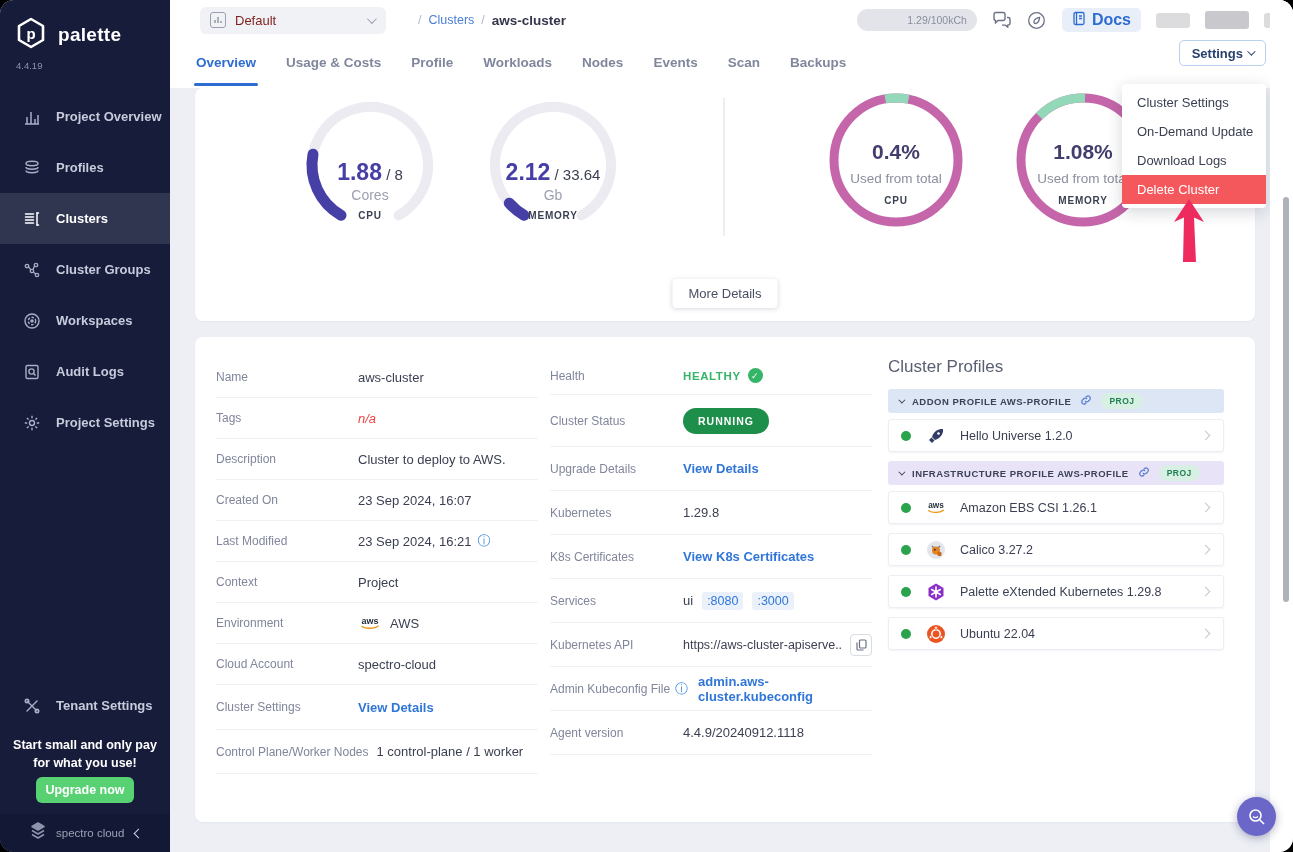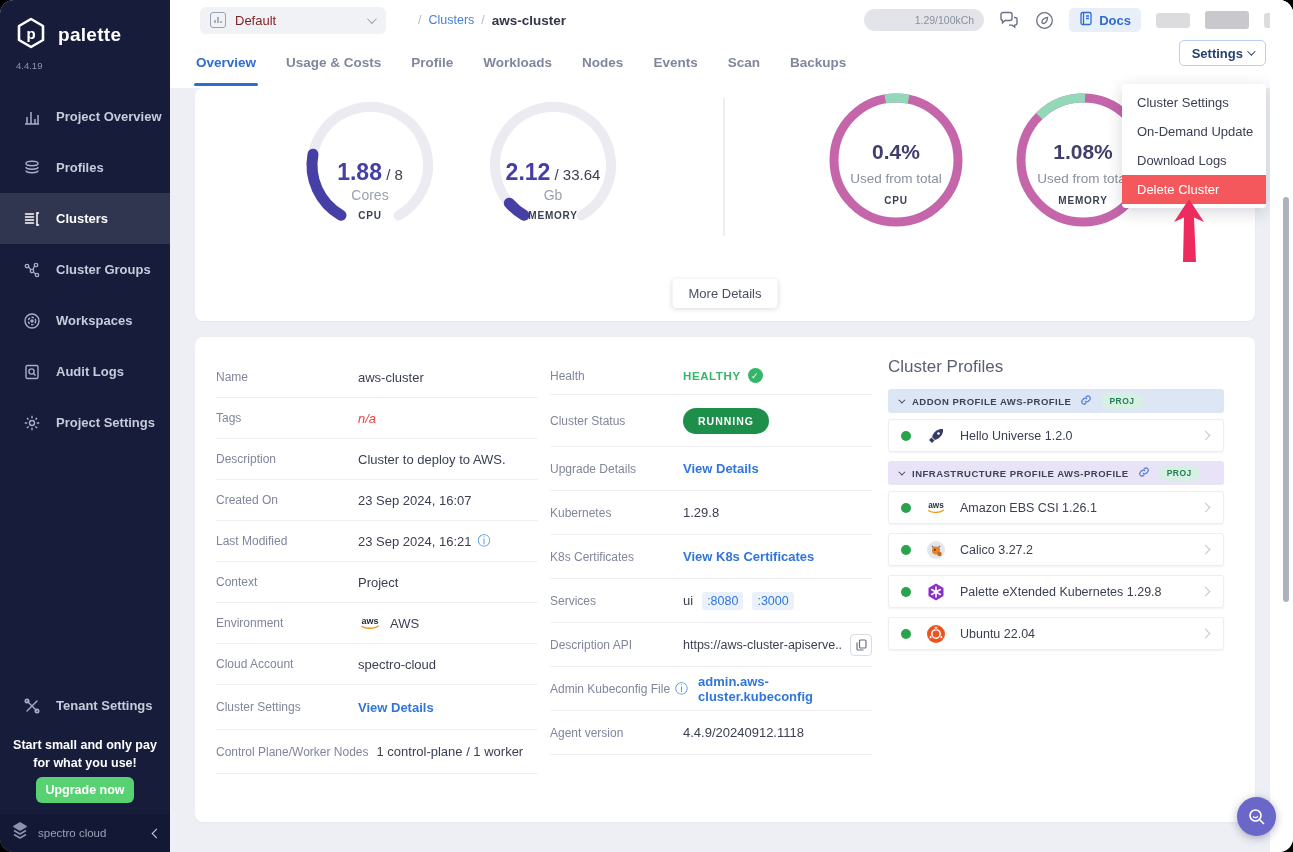--- a/index.html
+++ b/index.html
@@ -12,21 +12,21 @@
   .brand-name { color:#fff; font-size:19px; font-weight:700; letter-spacing:.3px; }
   .version { color:#8d93ad; font-size:9.5px; padding:6px 0 0 16px; }
   .nav { margin-top:20px; }
   .nav-item { display:flex; align-items:center; gap:15px; height:51px; padding-left:23px; font-size:13px; font-weight:600; color:#c7cbdc; cursor:pointer; }
   .nav-item .ico { width:18px; height:18px; color:#a9aec6; flex:none; display:flex; align-items:center; justify-content:center; }
   .nav-item.active { background:#303650; color:#fff; }
   .nav-item.active .ico { color:#fff; }
   .tenant { position:absolute; left:0; right:0; top:680px; }
   .promo { position:absolute; top:736px; left:0; right:0; text-align:center; color:#fff; font-size:12.5px; font-weight:700; line-height:1.45; }
   .upgrade { position:absolute; top:777px; left:36px; width:98px; height:26px; background:var(--upgrade-green,#58d173); color:#fff; font-size:12.5px; font-weight:700; border:none; border-radius:6px; cursor:pointer; }
-  .side-footer { position:absolute; bottom:0; left:0; right:0; height:38px; background:#131834; display:flex; align-items:center; padding:0 10px; gap:8px; }
+  .side-footer { position:absolute; bottom:0; left:0; right:0; height:38px; background:#131834; display:flex; align-items:center; padding:0 28px; gap:8px; }
   .side-footer .fname { color:#9ba0b5; font-size:11.5px; flex:1; }
 
   
   .chev { display:inline-block; width:7px; height:7px; border-right:1.6px solid currentColor; border-bottom:1.6px solid currentColor; }
   .chev.down { transform:rotate(45deg) translateY(-2px); }
   .chev.right { transform:rotate(-45deg); }
   .chev.left { transform:rotate(135deg); }
 
   
   .main { flex:1; position:relative; display:flex; flex-direction:column; }
@@ -35,21 +35,21 @@
   .proj-select .ps-ico { width:16px; height:16px; border:1px solid #9aa0b2; border-radius:3px; color:#7d8397; display:flex; align-items:center; justify-content:center; }
   .proj-select .ps-label { font-size:13px; color:#7f1d1d; flex:1; }
   .proj-select .chev { color:#9aa0b2; margin-right:2px; }
   .breadcrumb { display:flex; align-items:center; gap:7px; margin-left:32px; font-size:12.5px; }
   .bc-sep { color:#b4b8c6; }
   .bc-link { color:#4b7fd6; cursor:pointer; }
   .bc-cur { color:#33354a; font-size:13.5px; font-weight:600; }
   .top-right { margin-left:auto; display:flex; align-items:center; gap:15px; margin-right:16px; }
   .usage-pill { width:120px; height:22px; border-radius:11px; background:#e3e4e9; color:#8a8f9e; font-size:10.5px; display:flex; align-items:center; justify-content:flex-end; padding-right:10px; }
   .tb-ico { width:20px; height:20px; color:#6b7185; cursor:pointer; display:flex; align-items:center; justify-content:center; }
-  .docs-chip { height:24px; background:#e9eff9; border-radius:5px; display:flex; align-items:center; gap:6px; padding:0 10px; cursor:pointer; color:var(--accent-blue,#2d6cd2); font-size:13px; font-weight:700; }
+  .docs-chip { height:24px; background:#e9eff9; border-radius:5px; display:flex; align-items:center; gap:6px; padding:0 10px; cursor:pointer; color:var(--accent-blue,#2d6cd2); font-size:16px; font-weight:700; }
   .redact { border-radius:3px; cursor:pointer; }
   .r1 { width:34px; height:15px; background:#dcdcdf; }
   .r2 { width:44px; height:18px; background:#c9c9cd; }
   .r3 { width:13px; height:15px; background:#dcdcdf; }
 
   .tabrow { height:48px; background:#fff; display:flex; align-items:center; flex:none; position:relative; }
   .tabs { display:flex; gap:30px; padding-left:26px; }
   .tab { font-size:13.5px; font-weight:600; color:#80879c; cursor:pointer; position:relative; padding-bottom:4px; }
   .tab.active { color:var(--accent-blue,#2d6cd2); }
   .tab.active::after { content:""; position:absolute; left:-2px; right:-2px; bottom:-12px; height:3px; border-radius:2px; background:var(--accent-blue,#2d6cd2); }
@@ -423,21 +423,21 @@
               <span class="dlabel">K8s Certificates</span>
               <span class="blue-link">View K8s Certificates</span>
             </div>
           <div class="drow">
               <span class="dlabel">Services</span>
             <span>ui</span>
             <span class="port-chip">:8080</span>
             <span class="port-chip">:3000</span>
             </div>
           <div class="drow">
-              <span class="dlabel">Description API</span>
+              <span class="dlabel">Kubernetes API</span>
             <span class="api-val">https://aws-cluster-apiserve...</span>
             <button class="copy-btn">
                 <svg width="11" height="12" viewBox="0 0 11 12" fill="none" stroke="currentColor" stroke-width="1.2">
                   <rect x="3.5" y="1" width="6.5" height="8" rx="1"></rect>
                   <path d="M1 3.5v6.5A1 1 0 0 0 2 11h5.5"></path>
                 </svg>
               </button>
             </div>
           <div class="drow">
               <span class="dlabel" style="width:auto">Admin Kubeconfig File</span>

